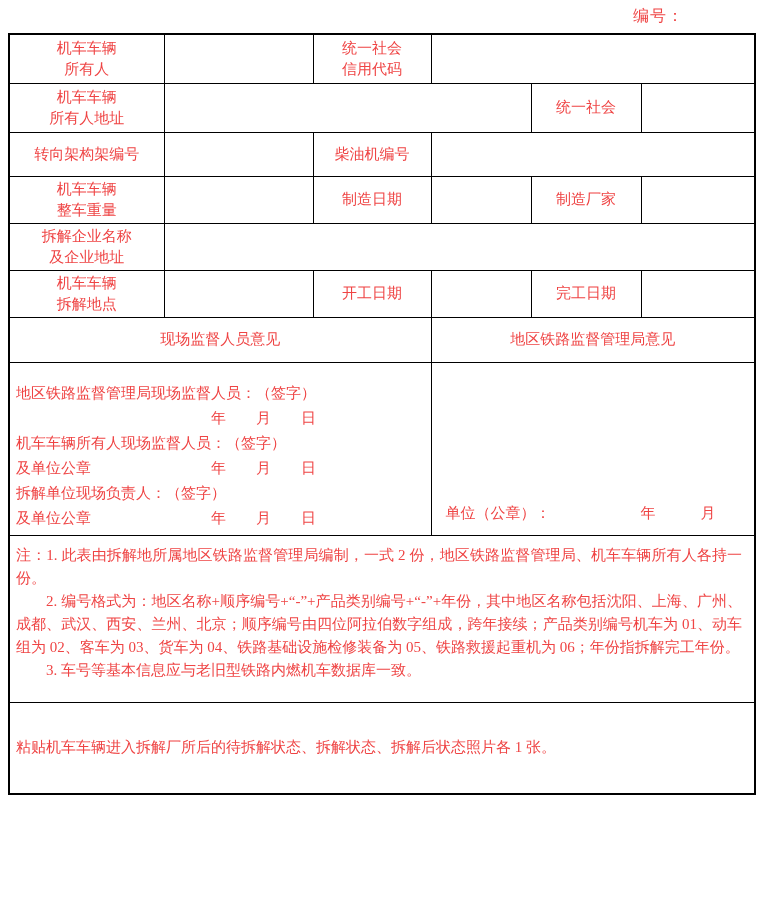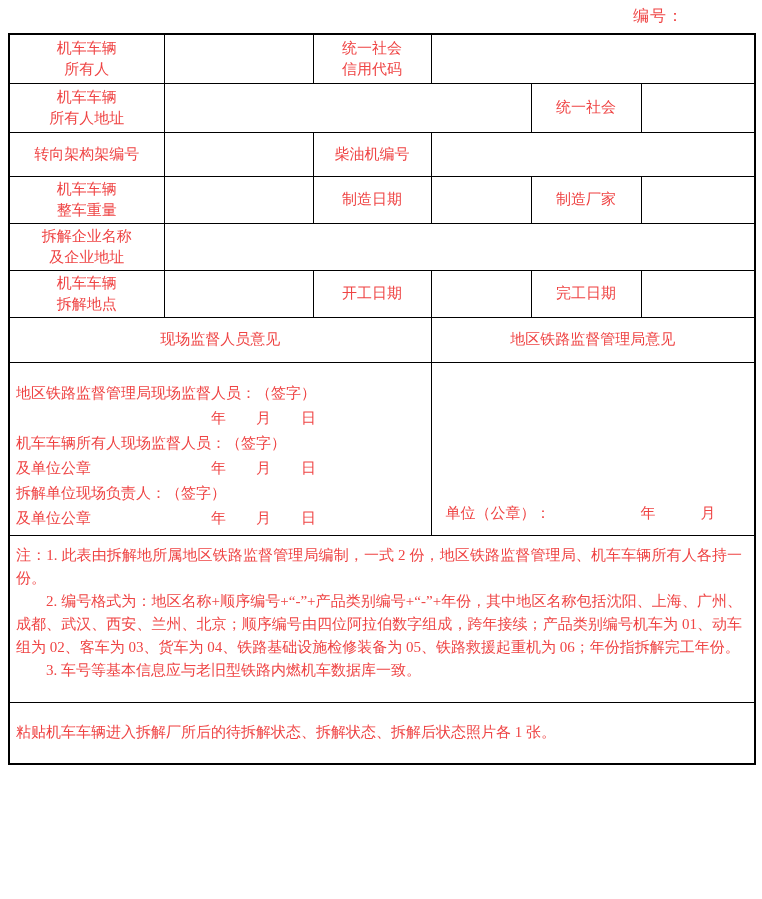--- a/index.html
+++ b/index.html
@@ -169,19 +169,19 @@
 
     <tr style="height:167px">
       <td colspan="6" class="notes">
         <div class="note-paragraph">注：1. 此表由拆解地所属地区铁路监督管理局编制，一式 2 份，地区铁路监督管理局、机车车辆所有人各持一份。</div>
         <div class="note-paragraph">　　2. 编号格式为：地区名称+顺序编号+“-”+产品类别编号+“-”+年份，其中地区名称包括沈阳、上海、广州、成都、武汉、西安、兰州、北京；顺序编号由四位阿拉伯数字组成，跨年接续；产品类别编号机车为 01、动车组为 02、客车为 03、货车为 04、铁路基础设施检修装备为 05、铁路救援起重机为 06；年份指拆解完工年份。</div>
         <div class="note-paragraph">　　3. 车号等基本信息应与老旧型铁路内燃机车数据库一致。</div>
       </td>
     </tr>
 
 
-    <tr style="height:62px">
+    <tr style="height:92px">
       <td colspan="6" class="attach-body">粘贴机车车辆进入拆解厂所后的待拆解状态、拆解状态、拆解后状态照片各 1 张。</td>
     </tr>
 
   </tbody>
     </table>
 </div>
 
 </body></html>

